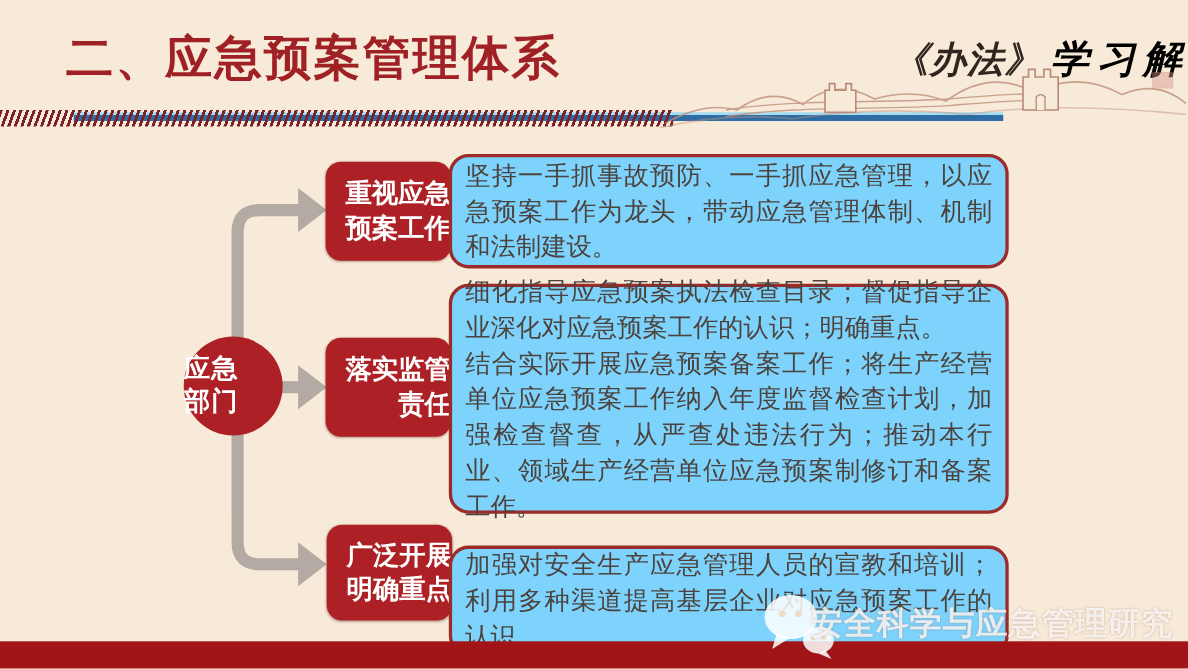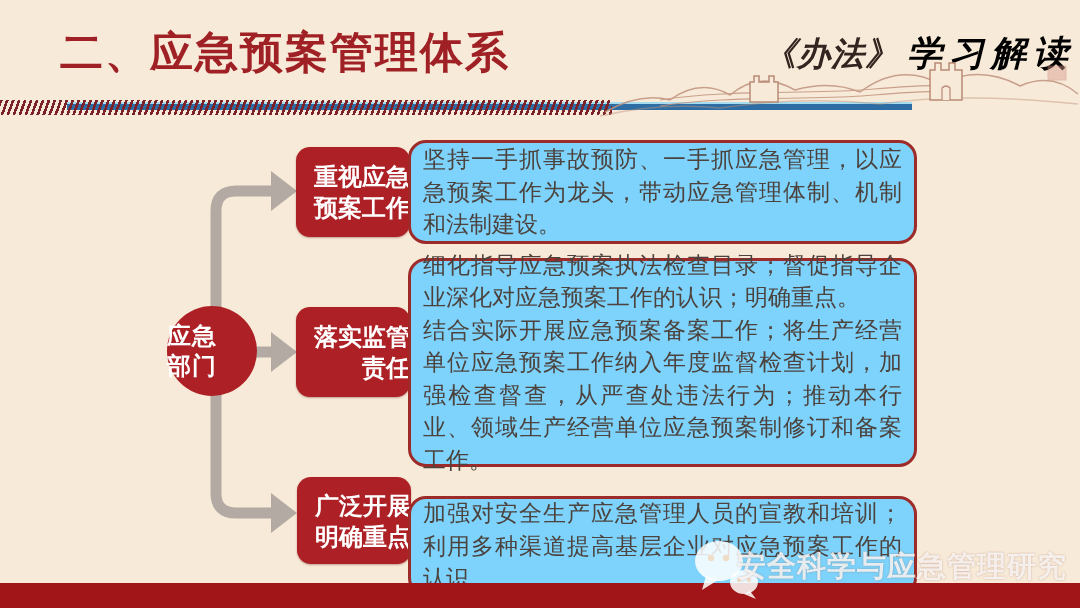--- a/index.html
+++ b/index.html
@@ -15,21 +15,21 @@
     position:absolute;left:60px;top:24px;
     font-size:43px;font-weight:900;letter-spacing:2px;
     color:#a02125;
   }
   .corner{
     position:absolute;left:763px;top:30px;
     font-family:"DejaVu Serif","Liberation Serif",serif;
     font-style:italic;font-weight:bold;
     white-space:nowrap;
   }
-  .corner .book{font-size:33px;color:#32241f;letter-spacing:1px;}
+  .corner .book{font-size:33px;color:#32241f;letter-spacing:1px;margin-left:48px;}
   .corner .phrase{font-size:35px;color:#000000;letter-spacing:7px;margin-left:8px;}
   
   .blue-line{
     position:absolute;left:67px;top:102px;width:845px;height:8px;
     background:linear-gradient(to bottom,#a5dcef 0%,#a5dcef 28%,#2d6da3 28%,#2d6da3 100%);
   }
   .hatch{
     position:absolute;left:0;top:100px;width:612px;height:15px;
     background:repeating-linear-gradient(110deg,#7c2127 0px,#7c2127 2.6px,rgba(0,0,0,0) 2.6px,rgba(0,0,0,0) 5.6px);
   }

